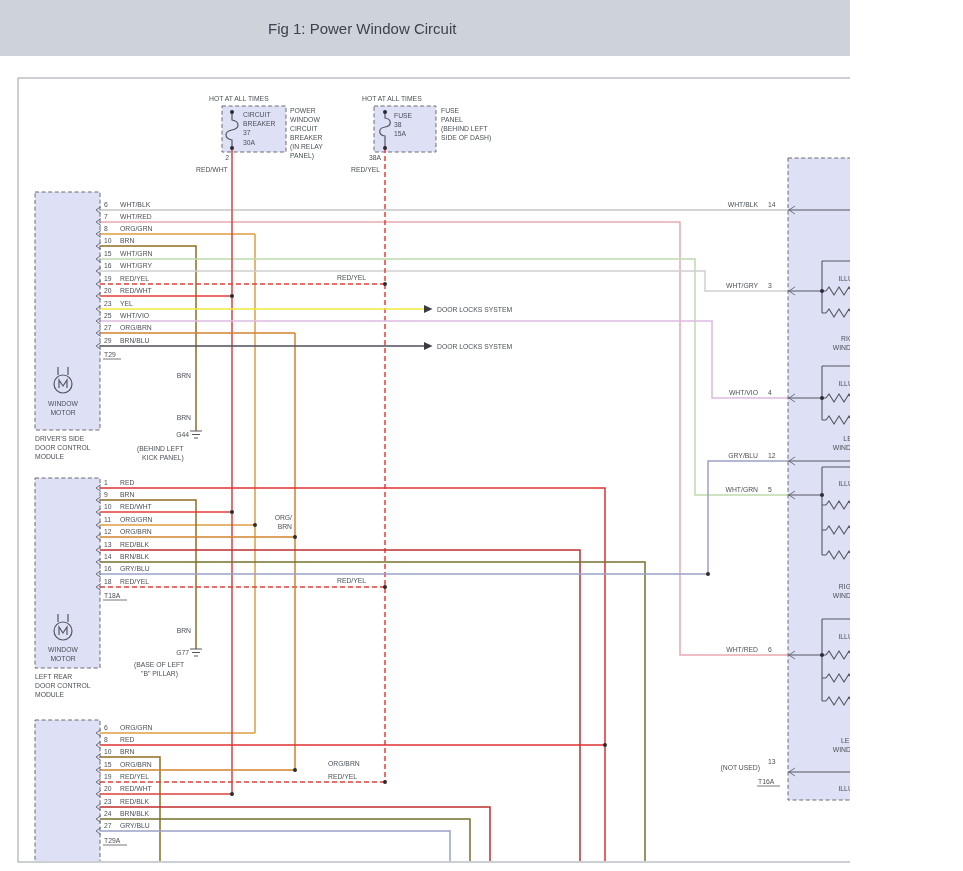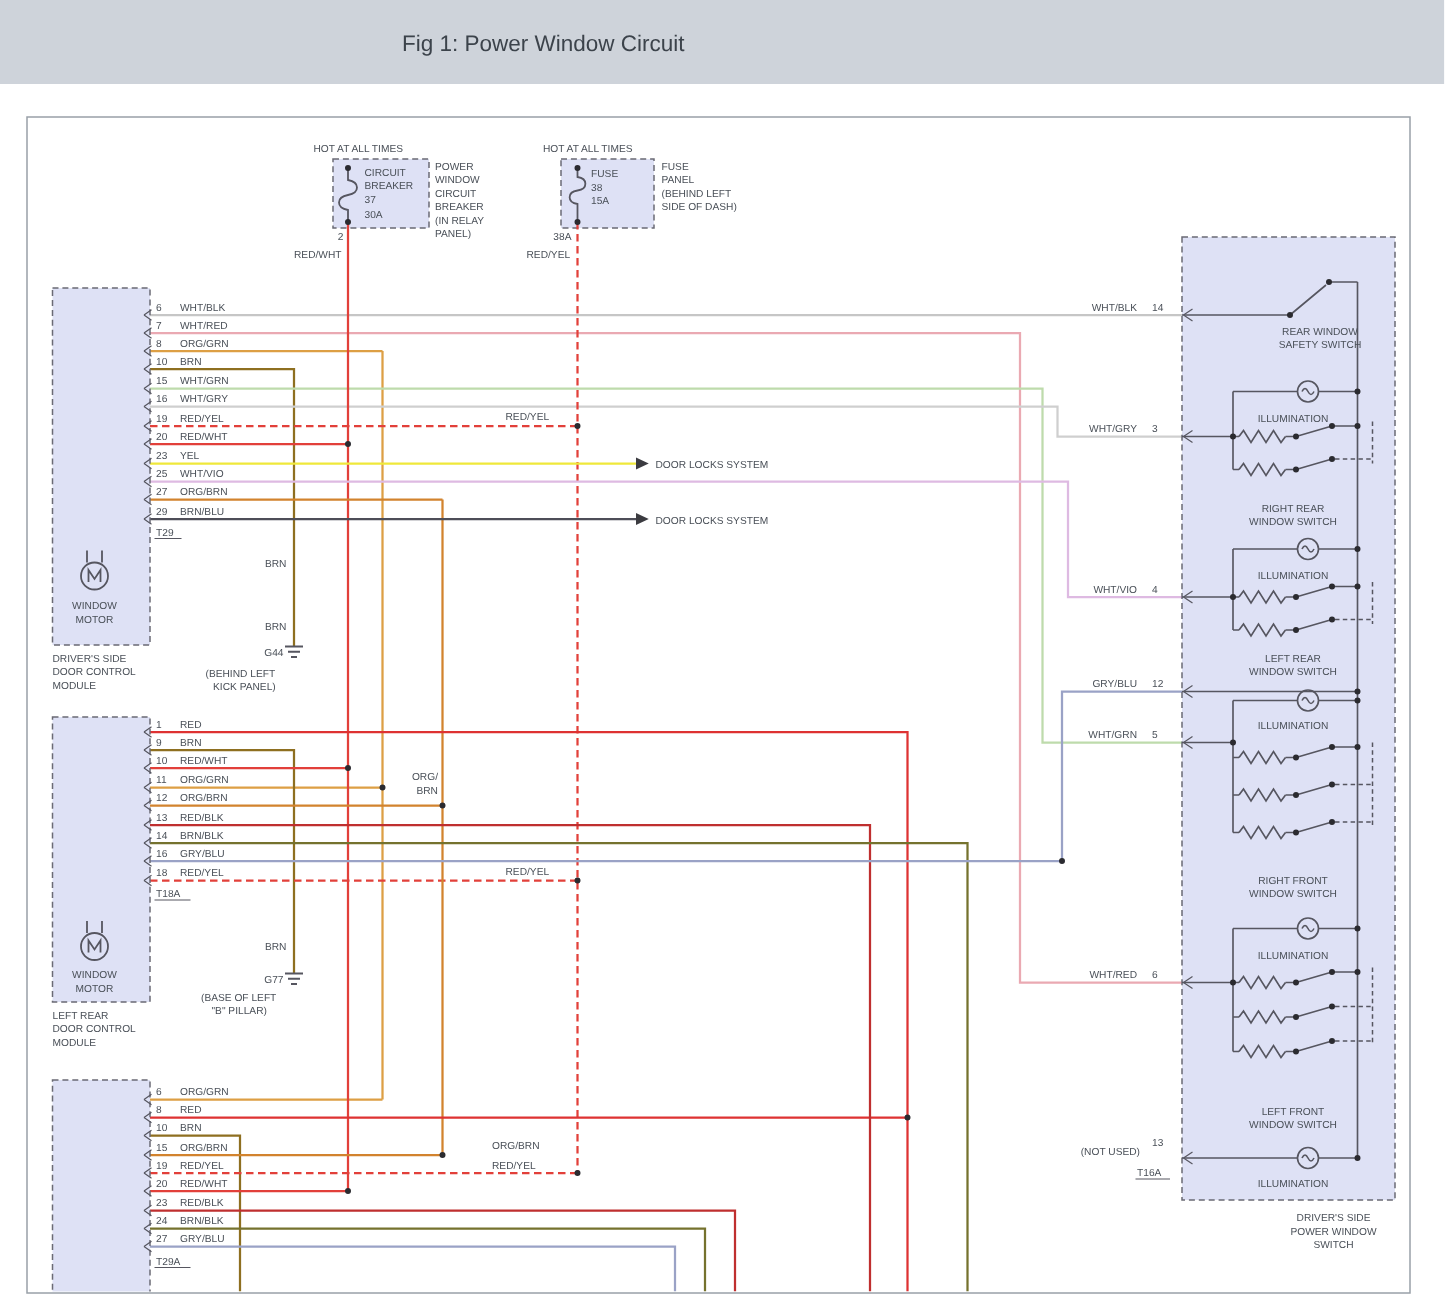--- a/index.html
+++ b/index.html
@@ -1,16 +1,16 @@
 <!DOCTYPE html>
 <html><head>
 <meta charset="utf-8">
 <style>
   html,body{margin:0;padding:0;background:#ffffff;}
-  .page{position:relative;width:963px;height:871px;background:#fff;overflow:hidden;}
+  .page{position:relative;width:850px;height:871px;background:#fff;overflow:hidden;}
   svg{position:absolute;left:0;top:0;}
   svg text{font-family:"Liberation Sans",sans-serif;font-size:6.8px;fill:#4a5058;}
   .hdr-title{font-size:15px;fill:#3c434b;}
   .te{text-anchor:end}
   .tm{text-anchor:middle}
   .hdrbar{fill:#ced3da;}
   .frame{fill:none;stroke:#99a0a8;stroke-width:1;}
   .mod{fill:#dee1f5;stroke:#6a6a74;stroke-width:1;stroke-dasharray:4 2.6;}
   .sym{fill:none;stroke:#565660;stroke-width:1.2;}
   .thin{fill:none;stroke:#565660;stroke-width:0.8;}

